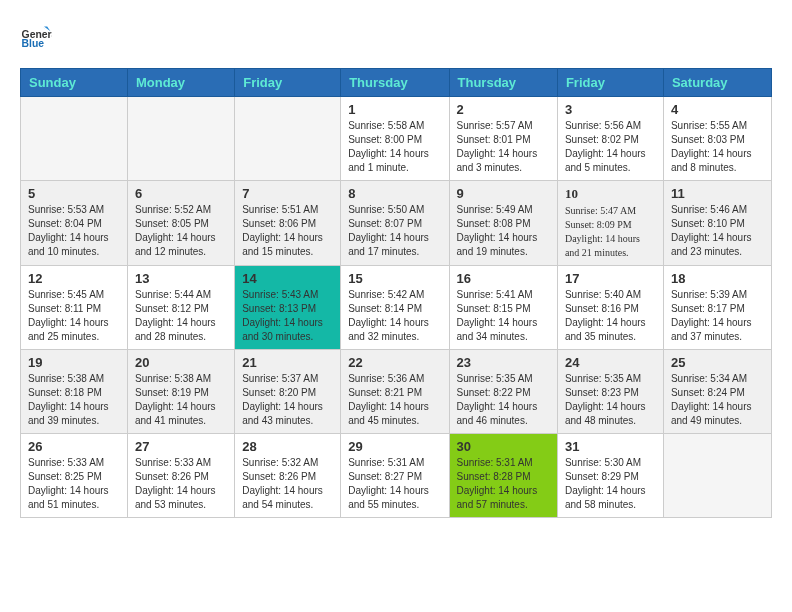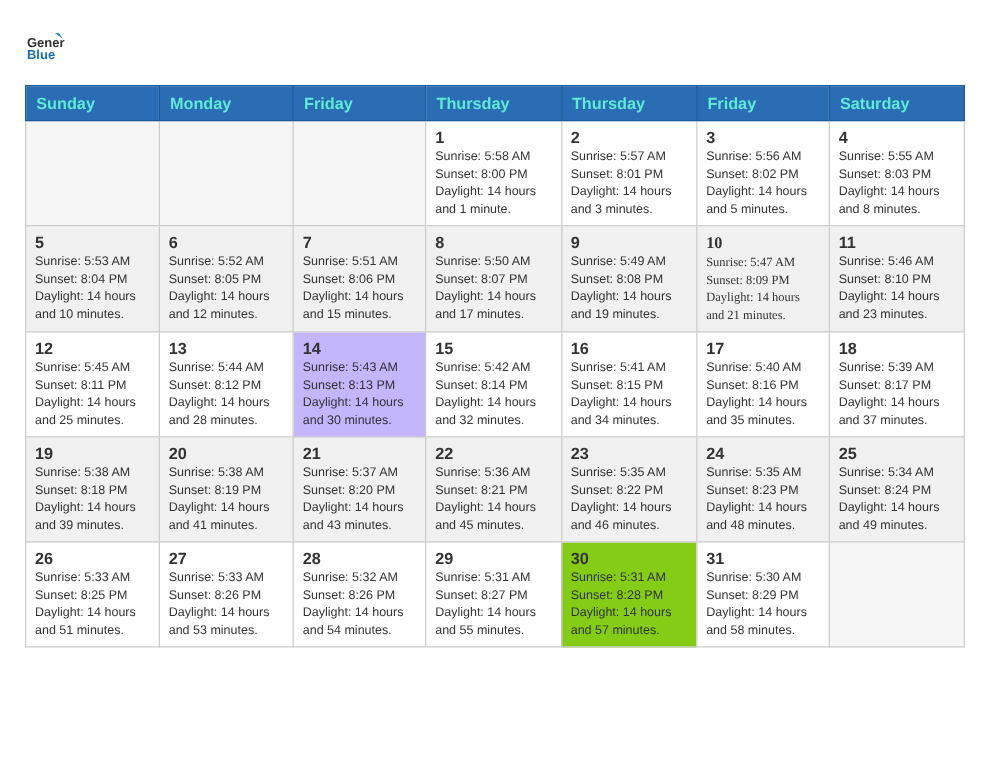--- a/index.html
+++ b/index.html
@@ -204,21 +204,21 @@
 Daylight: 14 hours
 and 25 minutes.</div>
         </td>
         <td style="background: rgb(255, 255, 255);">
           <span class="day-number">13</span>
           <div class="day-info" style="white-space: pre-line;">Sunrise: 5:44 AM
 Sunset: 8:12 PM
 Daylight: 14 hours
 and 28 minutes.</div>
         </td>
-        <td style="background: #c4b5fd;">
+        <td style="background: #14b8a6;">
           <span class="day-number">14</span>
           <div class="day-info" style="white-space: pre-line;">Sunrise: 5:43 AM
 Sunset: 8:13 PM
 Daylight: 14 hours
 and 30 minutes.</div>
         </td>
         <td style="background: rgb(255, 255, 255);">
           <span class="day-number">15</span>
           <div class="day-info" style="white-space: pre-line;">Sunrise: 5:42 AM
 Sunset: 8:14 PM

